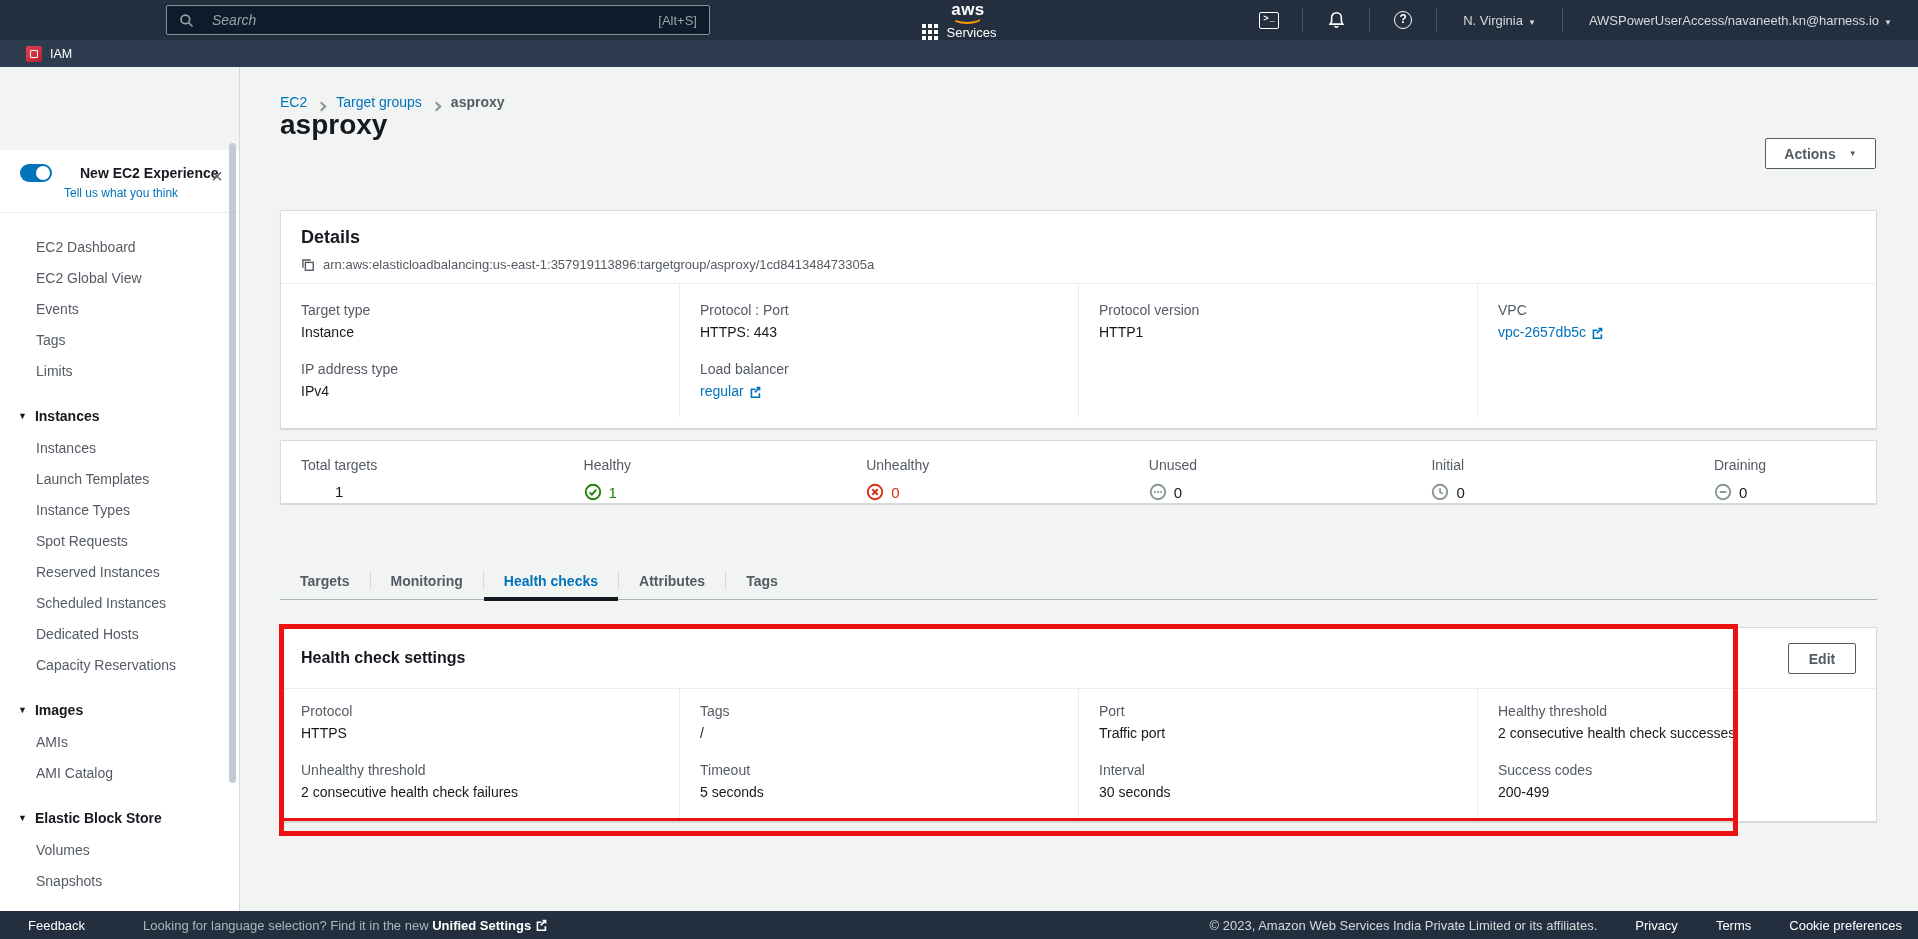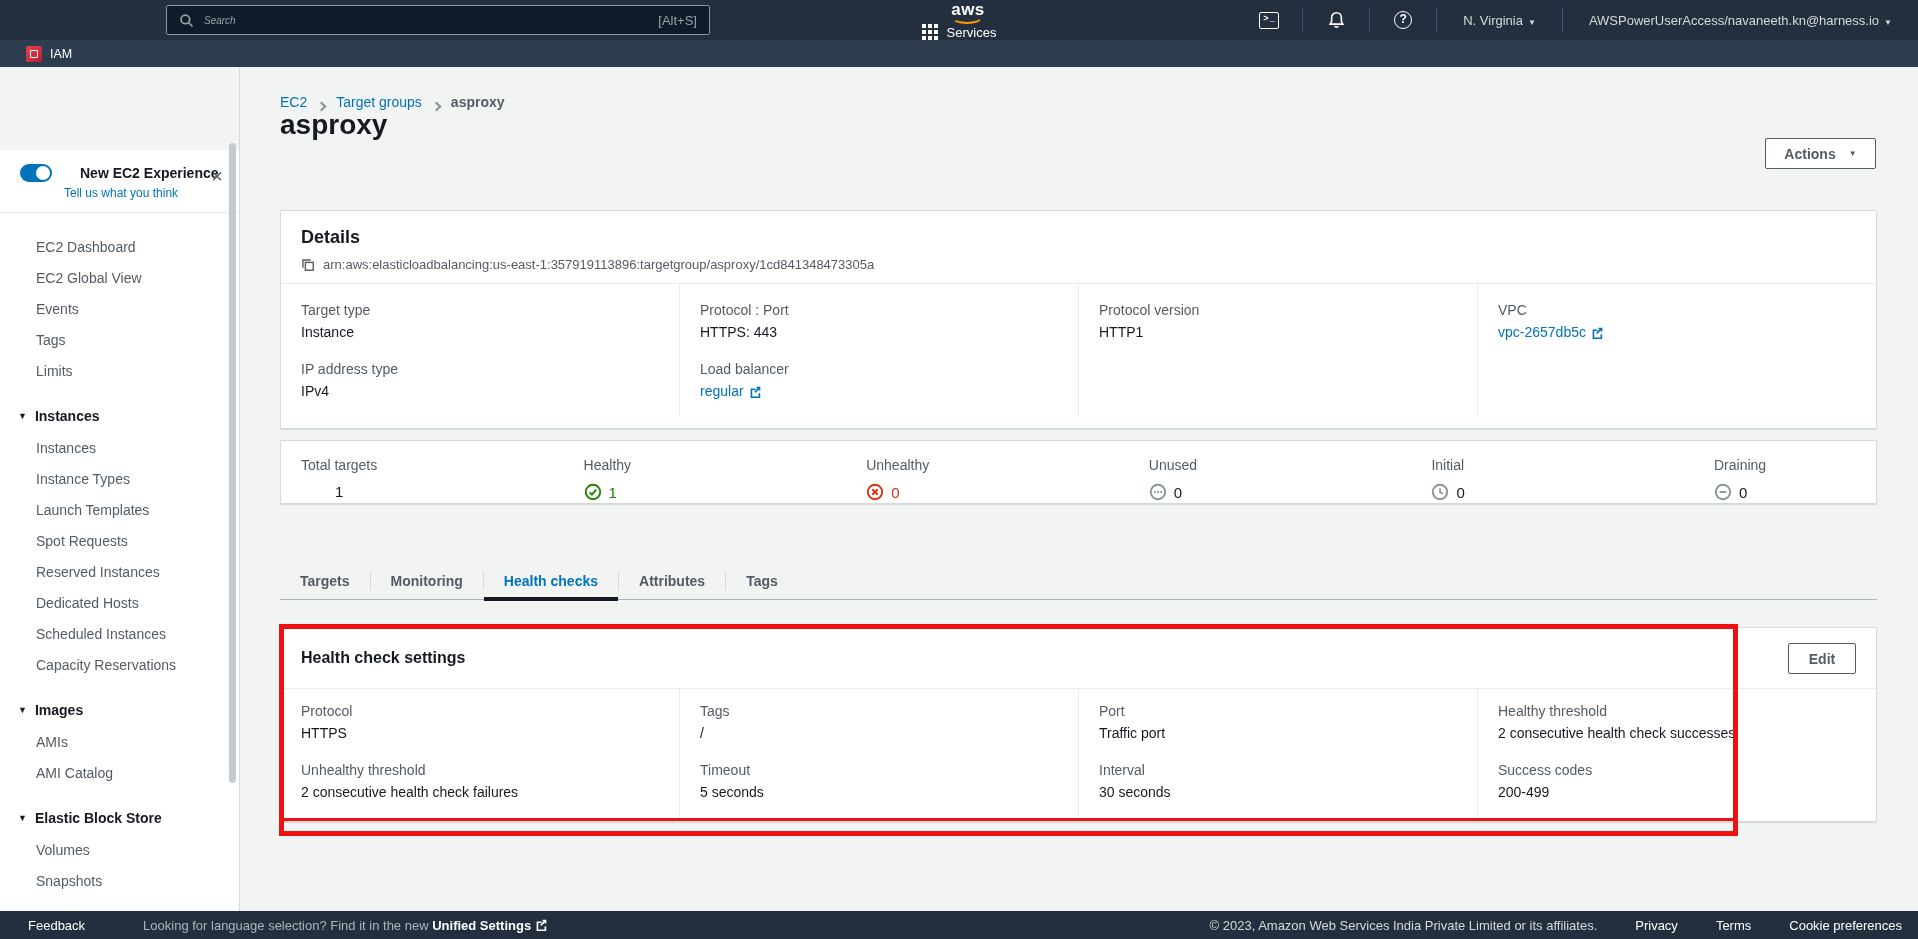--- a/index.html
+++ b/index.html
@@ -8,21 +8,21 @@
 
   
   .topbar { position:absolute; left:0; top:0; width:1918px; height:40px; background:#232f3e; display:flex; align-items:center; z-index:20;flex-direction:column; }
   .aws-logo { margin-left:18px; position:relative; color:#fff; font-weight:bold; font-size:17px; letter-spacing:.5px; padding-bottom:4px; }
   .aws-logo .smile { position:absolute; left:1px; right:3px; bottom:0; height:7px; border:2px solid transparent; border-bottom-color:#ff9900; border-radius:0 0 60% 60%/0 0 100% 100%; }
   .tb-sep { width:1px; height:24px; background:#43536a; margin:0 14px; }
   .services-btn { display:flex; align-items:center; gap:9px; color:#fff; font-size:13px; cursor:pointer; }
   .grid-icon { display:grid; grid-template-columns:repeat(3,4px); grid-gap:2px; }
   .grid-icon i { width:4px; height:4px; background:#fff; display:block; }
   .search-box { position:absolute; left:166px; top:5px; width:544px; height:30px; background:#0f1b2a; border:1px solid #879596; border-radius:2px; display:flex; align-items:center; padding:0 12px; gap:10px; }
-  .search-box .ph { color:#95a5a6; font-size:10px; font-style:italic; flex:1; }
+  .search-box .ph { color:#95a5a6; font-size:14px; font-style:italic; flex:1;margin-left:8px; }
   .search-box .kbd { color:#95a5a6; font-size:13px; }
   .tb-right { position:absolute; right:14px; top:0; height:40px; display:flex; align-items:center; }
   .tb-icon { width:38px; display:flex; justify-content:center; align-items:center; color:#fff; cursor:pointer; }
   .cloudshell { width:20px; height:17px; border:1.6px solid #fff; border-radius:2px; color:#fff; font-size:9px; font-weight:bold; line-height:13px; padding-left:3px; letter-spacing:1px; font-family:"Liberation Mono","DejaVu Sans Mono",monospace; }
   .help-circle { width:18px; height:18px; border:1.7px solid #fff; border-radius:50%; color:#fff; font-size:12px; font-weight:bold; text-align:center; line-height:15px; }
   .tb-text { color:#d5dbdb; font-size:13px; padding:0 12px; cursor:pointer; white-space:nowrap; }
   .caret { font-size:8px; margin-left:5px; color:#d5dbdb; }
 
   
   .favbar { position:absolute; left:0; top:40px; width:1918px; height:27px; background:#2d3c4e; display:flex; align-items:center; z-index:20; }
@@ -185,26 +185,26 @@
       <div class="sb-item">EC2 Dashboard</div>
       <div class="sb-item">EC2 Global View</div>
       <div class="sb-item">Events</div>
       <div class="sb-item">Tags</div>
       <div class="sb-item">Limits</div>
       <div class="sb-head">
           <span class="tri">▼</span>
           <span>Instances</span>
         </div>
       <div class="sb-item">Instances</div>
+      <div class="sb-item">Launch Templates</div>
       <div class="sb-item">Instance Types</div>
-      <div class="sb-item">Launch Templates</div>
       <div class="sb-item">Spot Requests</div>
       <div class="sb-item">Reserved Instances</div>
+      <div class="sb-item">Scheduled Instances</div>
       <div class="sb-item">Dedicated Hosts</div>
-      <div class="sb-item">Scheduled Instances</div>
       <div class="sb-item">Capacity Reservations</div>
       <div class="sb-head">
           <span class="tri">▼</span>
           <span>Images</span>
         </div>
       <div class="sb-item">AMIs</div>
       <div class="sb-item">AMI Catalog</div>
       <div class="sb-head">
           <span class="tri">▼</span>
           <span>Elastic Block Store</span>

